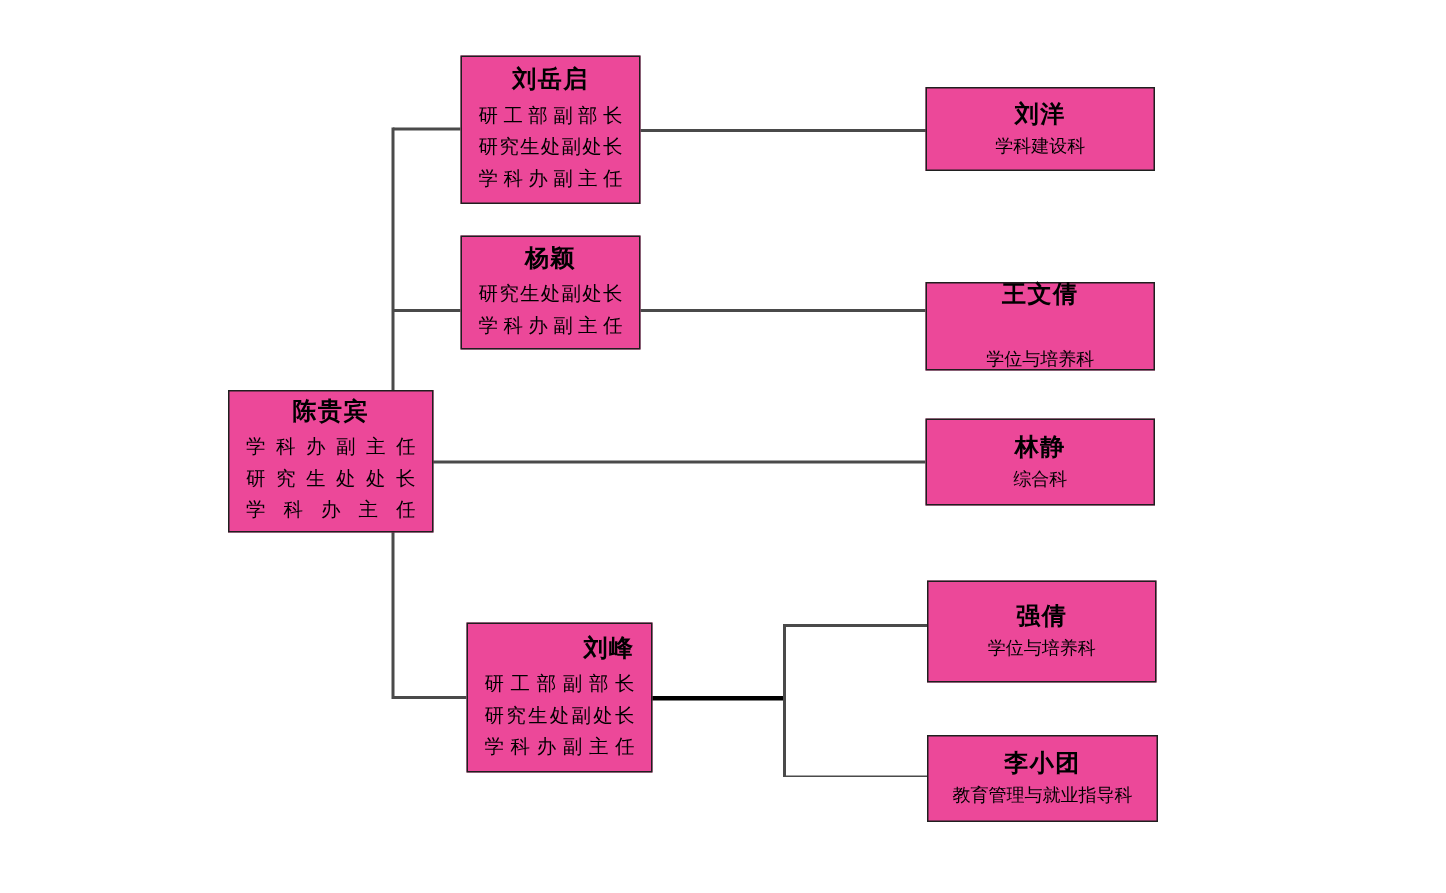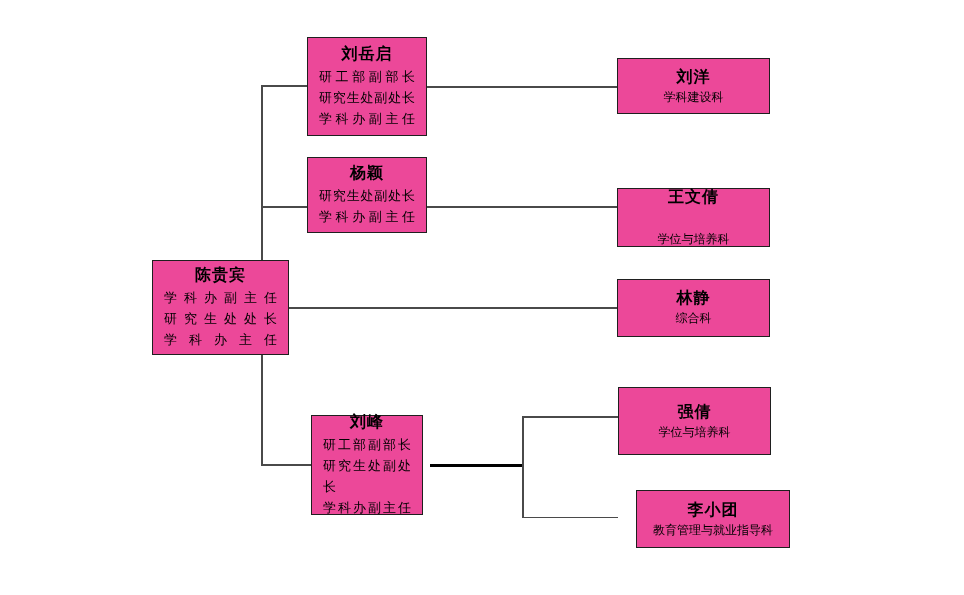--- a/index.html
+++ b/index.html
@@ -92,45 +92,45 @@
     <div class="node-role">研究生处副处长</div>
     <div class="node-role">学科办副主任</div>
   </div>
 
   <div class="node node-large" style="left:307px; top:157px; width:120px; height:76px;">
     <div class="node-name">杨颖</div>
     <div class="node-role">研究生处副处长</div>
     <div class="node-role">学科办副主任</div>
   </div>
 
-  <div class="node node-large" style="left:311px; top:415px; width:112px; height:100px;">
+  <div class="node node-large" style="left:311px; top:415px; width:124px; height:100px;align-items:flex-end;">
     <div class="node-name">刘峰</div>
     <div class="node-role">研工部副部长</div>
     <div class="node-role">研究生处副处长</div>
     <div class="node-role">学科办副主任</div>
   </div>
 
   <div class="node node-small" style="left:617px; top:58px; width:153px; height:56px;">
     <div class="node-name">刘洋</div>
     <div class="node-dept">学科建设科</div>
   </div>
 
   <div class="node node-small" style="left:617px; top:188px; width:153px; height:59px;gap:22px;">
     <div class="node-name">王文倩</div>
     <div class="node-dept">学位与培养科</div>
   </div>
 
-  <div class="node node-small" style="left:617px; top:279px; width:153px; height:58px;font-family:Liberation Mono, monospace;">
+  <div class="node node-small" style="left:617px; top:279px; width:153px; height:58px;">
     <div class="node-name">林静</div>
     <div class="node-dept">综合科</div>
   </div>
 
   <div class="node node-small" style="left:618px; top:387px; width:153px; height:68px;">
     <div class="node-name">强倩</div>
     <div class="node-dept">学位与培养科</div>
   </div>
 
-  <div class="node node-small" style="left:618px; top:490px; width:154px; height:58px;margin-left:18px;">
+  <div class="node node-small" style="left:618px; top:490px; width:154px; height:58px;">
     <div class="node-name">李小团</div>
     <div class="node-dept">教育管理与就业指导科</div>
   </div>
 
 </div>
 
 </body></html>

